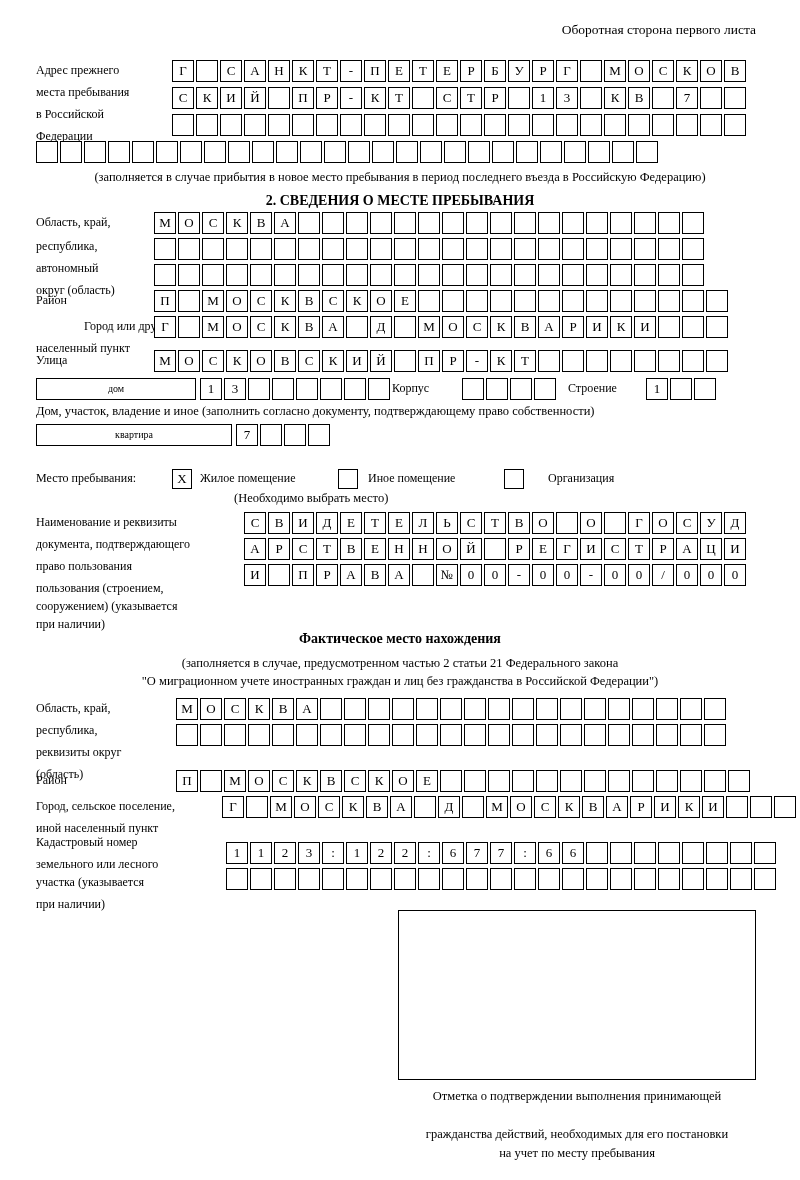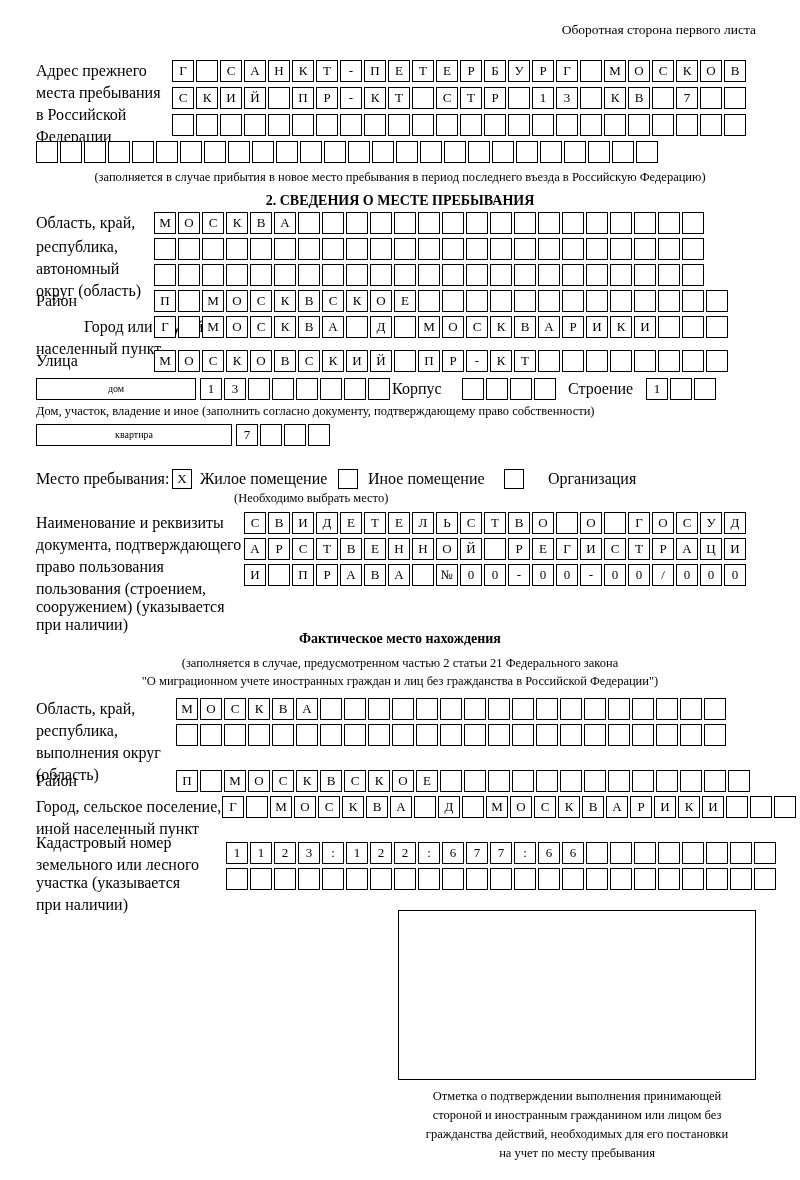--- a/index.html
+++ b/index.html
@@ -12,21 +12,21 @@
     overflow:hidden;
   }
   .page { position:relative; width:800px; height:1180px; }
 
   .hdr-right {
     position:absolute; right:44px; top:22px;
     font-size:13.5px;
   }
 
   
-  .t { position:absolute; font-size:16px; line-height:17px; white-space:pre; }
+  .t { position:absolute; font-size:12px; line-height:17px; white-space:pre; }
   .center { text-align:center; }
   .bold { font-weight:bold; }
   .small { font-size:12.5px; }
 
   
   .cells { position:absolute; display:flex; }
   .cell {
     width:22px; height:22px;
     border:1px solid #000;
     margin-right:2px;
@@ -477,21 +477,21 @@
       <div class="cell">0</div>
       <div class="cell">0</div>
     </div>
 
   <div class="t bold center" style="left:0px; top:630px; width:800px; font-size:14px;">Фактическое место нахождения</div>
   <div class="t small center" style="left:0px; top:655px; width:800px;">(заполняется в случае, предусмотренном частью 2 статьи 21 Федерального закона</div>
   <div class="t small center" style="left:0px; top:673px; width:800px;">"О миграционном учете иностранных граждан и лиц без гражданства в Российской Федерации")</div>
 
   <div class="t" style="left:36px; top:700px;">Область, край,</div>
   <div class="t" style="left:36px; top:722px;">республика,</div>
-  <div class="t" style="left:36px; top:744px;">выполнения округ</div>
+  <div class="t" style="left:36px; top:744px;">реквизиты округ</div>
   <div class="t" style="left:36px; top:766px;">(область)</div>
 
   <div class="cells" id="al-reg-1" style="left:176px; top:698px;">
       <div class="cell">М</div>
       <div class="cell">О</div>
       <div class="cell">С</div>
       <div class="cell">К</div>
       <div class="cell">В</div>
       <div class="cell">А</div>
       <div class="cell"></div>
@@ -646,17 +646,16 @@
       <div class="cell"></div>
       <div class="cell"></div>
       <div class="cell"></div>
       <div class="cell"></div>
       <div class="cell"></div>
       <div class="cell"></div>
     </div>
 
   <div class="bigbox" style="left:398px; top:910px; width:358px; height:170px;"></div>
   <div class="footnote" style="left:398px; top:1088px; width:358px;">Отметка о подтверждении выполнения принимающей</div>
-  <div class="footnote" style="left:398px; top:1107px; width:358px;">стороной и иностранным гражданином или лицом без</div>
   <div class="footnote" style="left:398px; top:1126px; width:358px;">гражданства действий, необходимых для его постановки</div>
   <div class="footnote" style="left:398px; top:1145px; width:358px;">на учет по месту пребывания</div>
 
 </div>
 
 </body></html>

